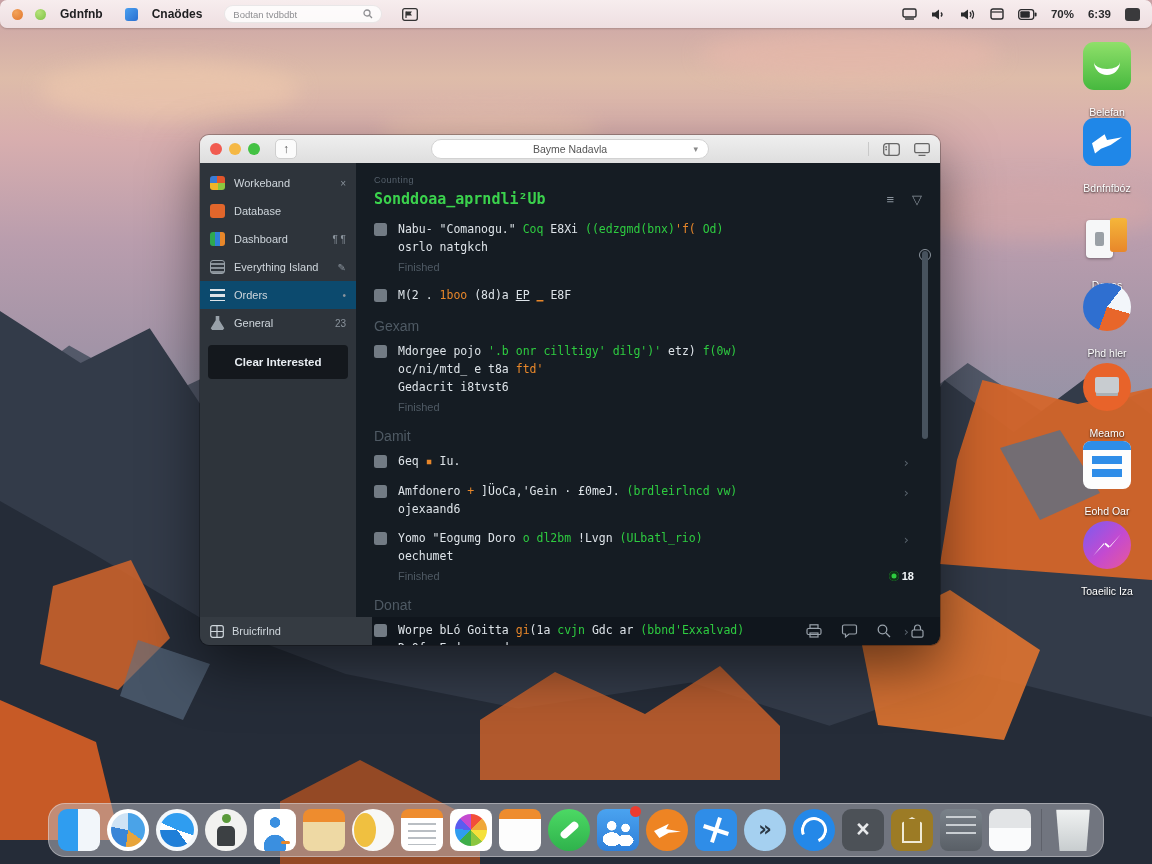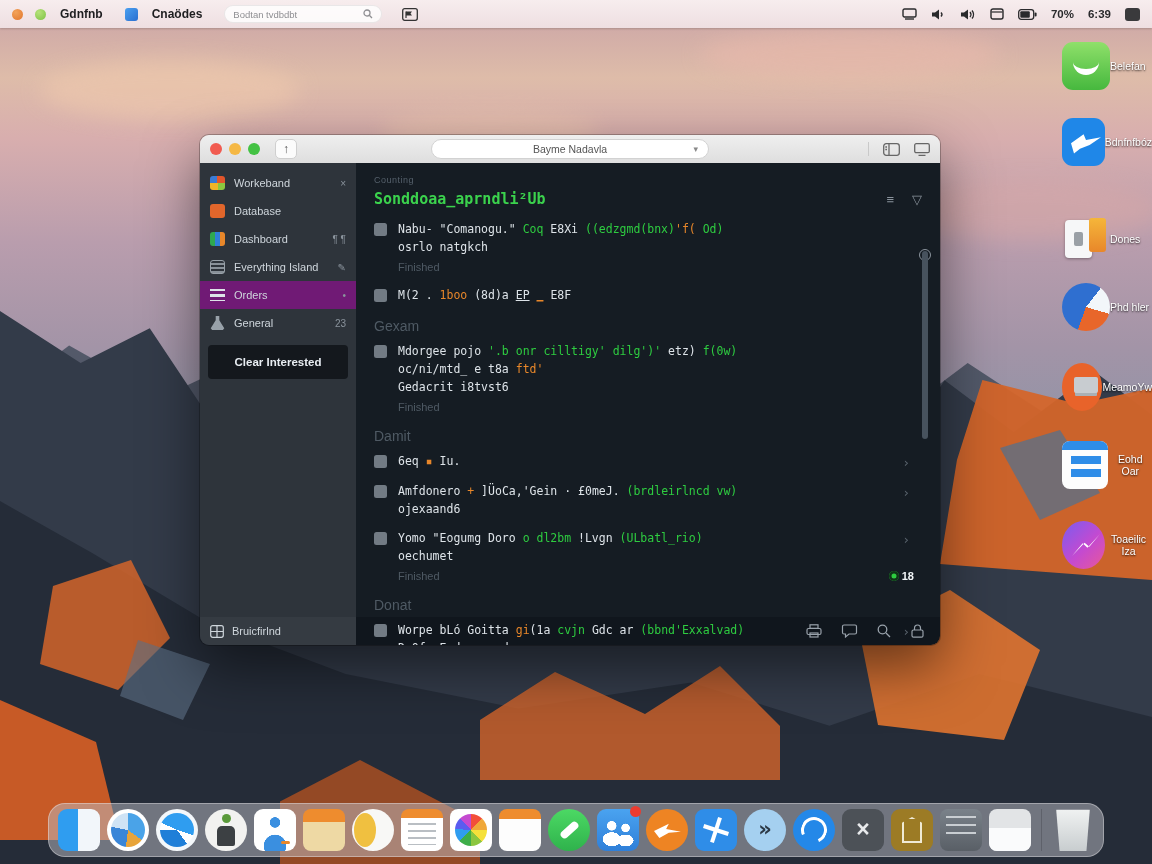--- a/index.html
+++ b/index.html
@@ -29,21 +29,21 @@
   .p4 { left:0px; top:700px; width:120px; height:140px; clip-path:polygon(0 0,80% 30%,100% 100%,0 100%); background:#c75a26; }
   .p5 { left:480px; top:660px; width:300px; height:120px; clip-path:polygon(0 50%,25% 10%,55% 45%,80% 5%,100% 55%,100% 100%,0 100%); opacity:.8; }
   .p6 { left:280px; top:760px; width:200px; height:104px; clip-path:polygon(0 40%,40% 0,100% 60%,100% 100%,0 100%); background:#b9531f; opacity:.75; }
   .snow { position:absolute; background:#5d6f86; }
   .s1 { left:1000px; top:430px; width:100px; height:90px; clip-path:polygon(0 20%,60% 0,100% 70%,40% 100%); opacity:.8; }
   .s2 { left:120px; top:640px; width:90px; height:80px; clip-path:polygon(20% 0,100% 30%,70% 100%,0 70%); opacity:.6; }
 
   
   .menubar { position:absolute; left:0; top:0; width:1152px; height:28px;
     background:linear-gradient(180deg,#f7edee,#eedfe1); display:flex; align-items:center;
-    padding:0 12px; gap:10px; font-size:12px; color:#1d1d1f; box-shadow:0 1px 2px rgba(0,0,0,.18); }
+    padding:0 12px; gap:10px; font-size:12px; color:#1d1d1f; box-shadow:0 1px 2px rgba(0,0,0,.18);border-radius:7px; }
   .mb-dot { width:11px; height:11px; border-radius:50%; }
   .mb-dot.o { background:radial-gradient(circle at 35% 30%,#f2a35a,#e2762c); }
   .mb-dot.g { background:radial-gradient(circle at 35% 30%,#b7e27a,#7cc244); margin-left:2px; }
   .mb-app { font-weight:bold; padding:0 4px; }
   .mb-appicon { width:13px; height:13px; border-radius:3px; background:linear-gradient(135deg,#4aa0f0,#2a6fd0); margin-left:8px; }
   .mb-search { width:158px; height:18px; border-radius:9px; background:rgba(255,255,255,.8);
     border:1px solid rgba(0,0,0,.08); display:flex; align-items:center; padding:0 8px; gap:6px;
     color:#8f8f93; font-size:9.5px; margin-left:8px; }
   .mb-search .txt { flex:1; }
   .mb-flag { margin-left:10px; display:flex; align-items:center; }
@@ -65,21 +65,21 @@
     background:#fff; border:1px solid #d2d2d2; border-radius:10px; display:flex; align-items:center;
     justify-content:center; font-size:10.5px; color:#555; }
   .tb-dropdown .chev { position:absolute; right:10px; color:#888; font-size:9px; }
   .tb-right { margin-left:auto; display:flex; align-items:center; gap:14px; color:#666; }
   .tb-sep { width:1px; height:14px; background:#c9c9c9; }
 
   .win-body { flex:1; display:flex; min-height:0; }
   .sidebar { width:156px; background:#2e343b; flex:none; padding-top:6px; display:flex; flex-direction:column; }
   .sb-item { height:28px; display:flex; align-items:center; padding:0 10px; gap:9px;
     font-size:11px; color:#cfd6dc; }
-  .sb-item.hl { background:#701a75; }
+  .sb-item.hl { background:#0c4a6e; }
   .sb-icon { width:15px; height:14px; flex:none; }
   .ic-grid { background:conic-gradient(#e2552b 0 25%,#8cc63f 25% 50%,#f0b429 50% 75%,#3a7bd5 75%); border-radius:3px; }
   .ic-square { background:#e2662b; border-radius:3px; }
   .ic-archive { border:1px solid #98a1a9; border-radius:3px;
     background:repeating-linear-gradient(180deg,transparent 0 2.5px,rgba(152,161,169,.85) 2.5px 4px); }
   .ic-chart { background:linear-gradient(90deg,#2fa84f 0 34%,#2f7fd8 34% 67%,#e8872a 67%); border-radius:3px; }
   .ic-list { background:repeating-linear-gradient(180deg,#dde3e8 0 2.5px,transparent 2.5px 5.5px); height:12px; }
   .ic-flask { background:#98a1a9; clip-path:polygon(38% 0,62% 0,62% 30%,95% 88%,86% 100%,14% 100%,5% 88%,38% 30%); }
   .sb-right { margin-left:auto; color:#8a939c; font-size:10px; }
   .sb-selected { margin:8px 8px 0 8px; background:#14181d; border-radius:4px; padding:11px 4px;
@@ -101,29 +101,29 @@
   .chev-r { position:absolute; right:-22px; top:1px; color:#5a646e; font-size:13px; }
   .badge { position:absolute; right:-26px; bottom:0; display:flex; align-items:center; gap:3px;
     color:#f2f6f8; font-weight:bold; font-size:11px; font-family:"Liberation Sans", sans-serif; }
   .bdot { width:10px; height:10px; border-radius:50%; background:#2ecc40; box-shadow:inset 0 0 0 2.5px #103418; }
   .scrollbar { position:absolute; right:12px; top:88px; width:6px; height:188px; border-radius:3px; background:#47525d; }
   .hist-icon { position:absolute; right:9px; top:86px; width:12px; height:12px; border:1.5px solid #8a939c;
     border-radius:50%; color:#8a939c; }
   .hist-icon::after { content:""; position:absolute; left:3px; top:3px; width:3px; height:3px; border-radius:50%; background:#8a939c; }
 
   .statusbar { height:28px; display:flex; flex:none; }
-  .sbar-left { width:156px; background:#353b42; display:flex; align-items:center; gap:8px; padding:0 10px;
+  .sbar-left { width:172px; background:#353b42; display:flex; align-items:center; gap:8px; padding:0 10px;
     font-size:11px; color:#cfd6dc; flex:none; }
   .sbar-right { flex:1; background:#10161d; display:flex; align-items:center; justify-content:flex-end;
     gap:20px; padding:0 16px; color:#99a2ab; }
   .sbar-right svg { display:block; }
 
   
   .desktop-icons { position:absolute; left:1062px; top:0; width:90px; height:864px; }
-  .dicon { position:absolute; left:0; width:90px; display:flex; flex-direction:row; align-items:center; gap:0; }
+  .dicon { position:absolute; left:0; width:90px; display:flex; flex-direction:column; align-items:center; gap:16px; }
   .dglyph { width:48px; height:48px; position:relative; }
   .dlabel { font-size:10.5px; color:#fff; text-shadow:0 1px 2px rgba(0,0,0,.85); line-height:1.15; text-align:center; }
   .g-smile { border-radius:11px; background:linear-gradient(180deg,#8fe06a,#46b83e); }
   .g-smile::after { content:""; position:absolute; left:11px; top:13px; width:26px; height:14px;
     border-bottom:6px solid #fff; border-radius:0 0 15px 15px; }
   .g-bird { border-radius:11px; background:#1f87e8; }
   .g-bird::after { content:""; position:absolute; left:9px; top:12px; width:30px; height:24px; background:#fff;
     clip-path:polygon(0 55%,42% 18%,50% 42%,100% 30%,62% 62%,30% 78%,10% 98%); }
   .g-notes { }
   .g-notes::before { content:""; position:absolute; left:3px; top:5px; width:27px; height:38px; background:#f6f7f8;

